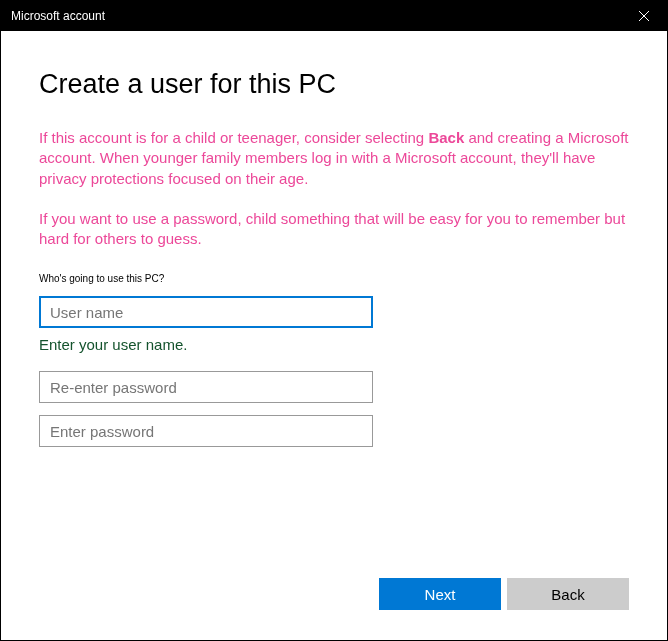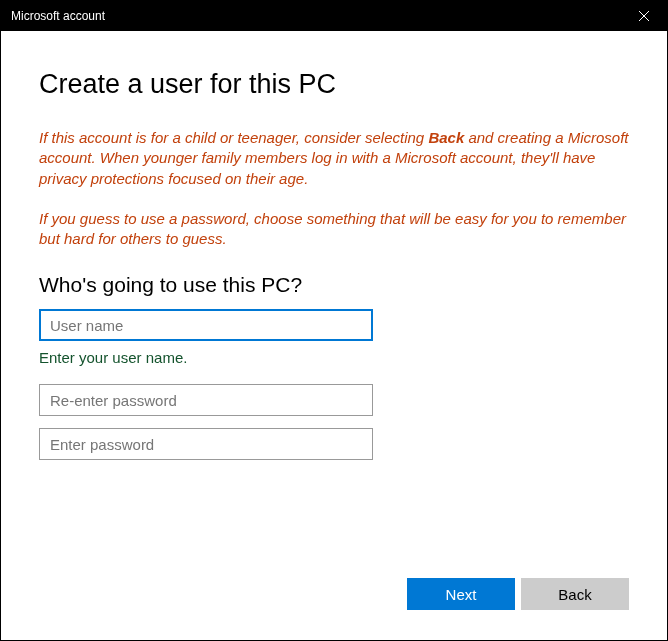--- a/index.html
+++ b/index.html
@@ -56,30 +56,29 @@
       position: relative;
     }
     .heading {
       font-size: 27px;
       font-weight: 400;
       color: #000;
       margin-bottom: 28px;
     }
     .description {
       font-size: 15px;
-      color: #c2410c;
+      color: #ec4899;
       line-height: 1.35;
       margin-bottom: 20px;
-      font-style: italic;
     }
     .description b {
       font-weight: 700;
     }
     .section-label {
-      font-size: 21px;
+      font-size: 10px;
       color: #000;
       margin-bottom: 12px;
       margin-top: 4px;
     }
     .field {
       width: 334px;
       height: 32px;
       border: 1px solid #999;
       padding: 0 10px;
       font-size: 15px;
@@ -102,21 +101,21 @@
       margin-bottom: 18px;
     }
     .button-row {
       position: absolute;
       bottom: 30px;
       right: 38px;
       display: flex;
       gap: 6px;
     }
     .btn {
-      width: 108px;
+      width: 122px;
       height: 32px;
       border: none;
       font-size: 15px;
       font-family: inherit;
       cursor: pointer;
     }
     .btn-primary {
       background: #0078d4;
       color: #fff;
     }
@@ -139,21 +138,21 @@
     </div>
   </div>
 
   <div class="content">
     <h1 class="heading">Create a user for this PC</h1>
 
     <p class="description">
       <span>If this account is for a child or teenager, consider selecting </span><b>Back</b><span> and creating a Microsoft account. When younger family members log in with a Microsoft account, they'll have privacy protections focused on their age.</span>
     </p>
 
-    <p class="description">If you guess to use a password, choose something that will be easy for you to remember but hard for others to guess.</p>
+    <p class="description">If you want to use a password, child something that will be easy for you to remember but hard for others to guess.</p>
 
     <div class="section-label">Who's going to use this PC?</div>
     <input type="text" class="field focused" placeholder="User name" style="">
     <div class="error-text">Enter your user name.</div>
 
     <input type="password" class="field" placeholder="Re-enter password" style="">
     <input type="password" class="field" placeholder="Enter password" style="">
 
     <div class="button-row">
       <button class="btn btn-primary">Next</button>

